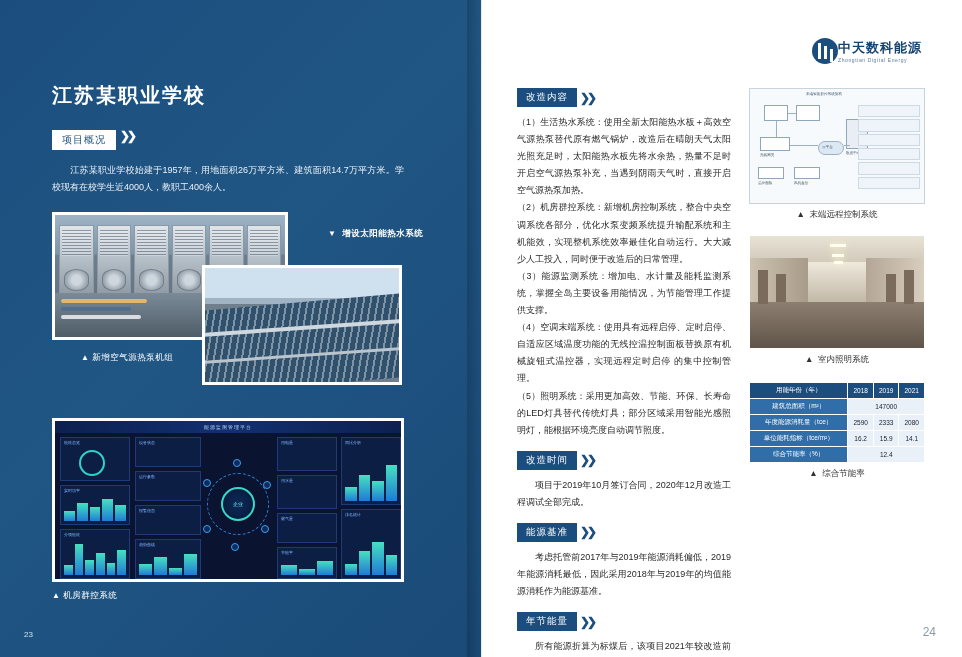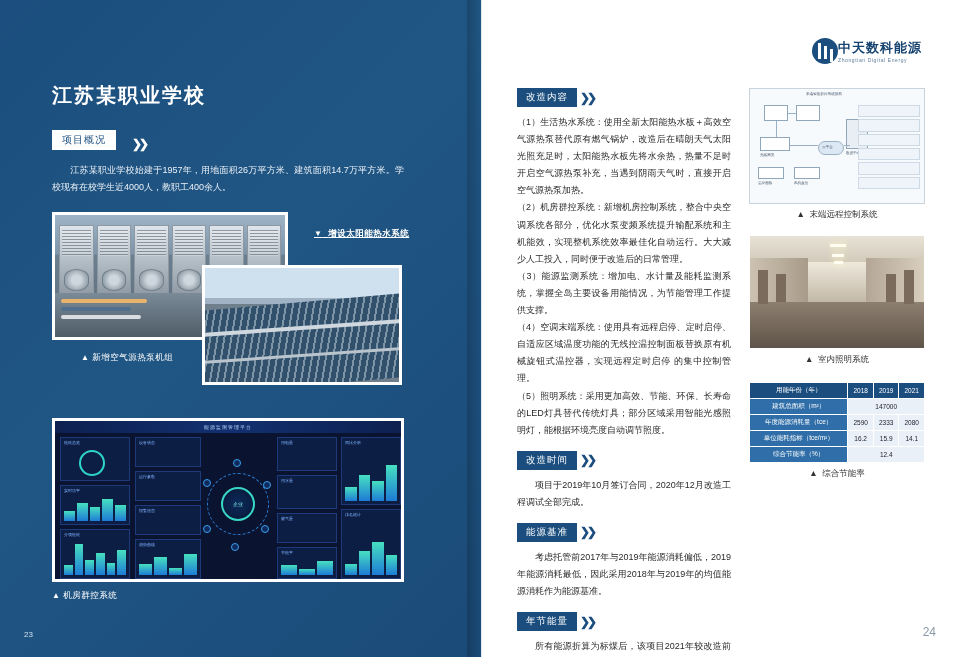--- a/index.html
+++ b/index.html
@@ -30,21 +30,21 @@
     position:absolute; left:0; top:82px;
     font-size:20px; color:#ffffff; letter-spacing:2px; font-weight:bold;
   }
 
   .tag {
     display:inline-flex; align-items:center;
     background:#ffffff; color:#1b4e7e;
     font-size:10px; padding:3px 10px 3px 10px;
     letter-spacing:1px;
   }
-  .tag-wrap { position:relative; display:inline-flex; align-items:flex-end;gap:12px; }
+  .tag-wrap { position:relative; display:inline-flex; align-items:flex-start; }
   .chev { margin-left:4px; color:#ffffff; font-size:12px; line-height:1;
           letter-spacing:-3px; font-weight:bold; }
   .chev-dark { color:#ffffff; }
 
   .sec-overview { position:absolute; left:0; top:130px; }
 
   .para-left {
     position:absolute; left:0; top:162px; width:352px;
     font-size:9px; line-height:1.85; color:#e9f0f7; text-align:justify;
   }
@@ -217,21 +217,21 @@
               <i></i>
               <i></i>
             </div>
         </div>
       </div>
       <div class="ph-caption" style="left:0; top:352px;margin-left:29px;">
         <span class="tri">▲</span>
         <span>新增空气源热泵机组</span>
       </div>
 
-      <div class="ph-caption" style="left:262px; top:228px;text-decoration:underline;">
+      <div class="ph-caption" style="left:276px; top:228px;">
         <span class="tri">▼</span>
         &nbsp;<b>增设太阳能热水系统</b>
       </div>
 
       <div class="photo photo2">
         <div class="p2-bg">
           <div class="p2-panels"></div>
           <div class="p2-rail"></div>
           <div class="p2-rail2"></div>
         </div>

